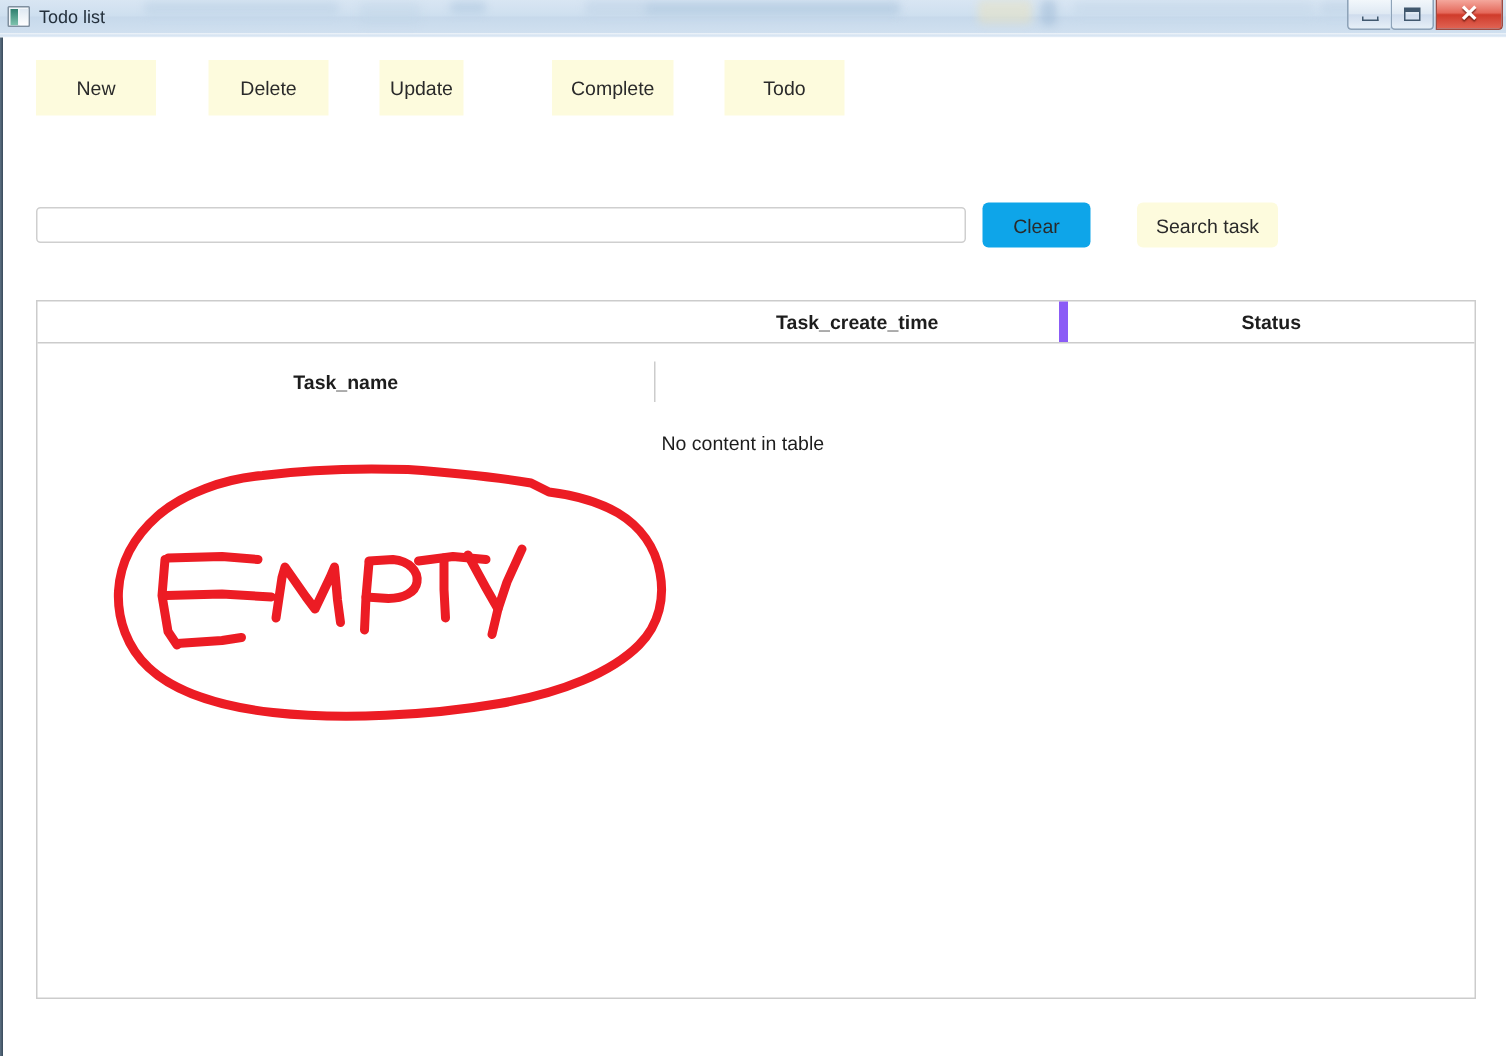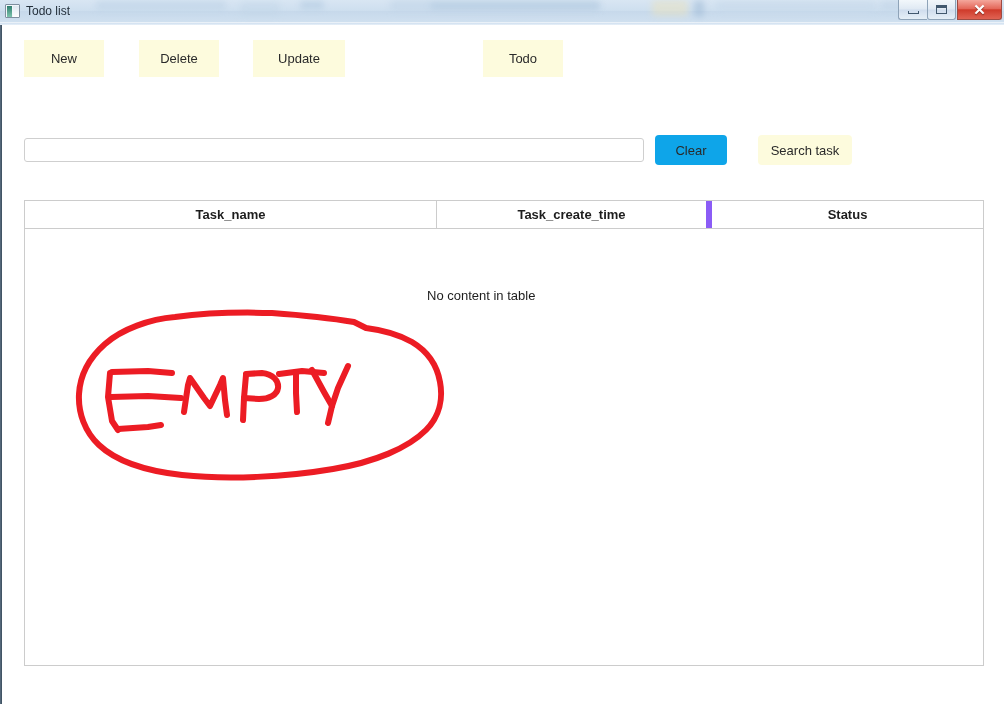--- a/index.html
+++ b/index.html
@@ -199,21 +199,21 @@
     font-family: "Liberation Sans", sans-serif;
     font-size: 13px;
     cursor: pointer;
     padding: 0;
     display: flex;
     align-items: center;
     justify-content: center;
   }
   #btn-new      { left: 0px;   width: 80px; }
   #btn-delete   { left: 115px; width: 80px; text-align: center; }
-  #btn-update   { left: 229px; width: 92px; }
+  #btn-update   { left: 229px; width: 56px; }
   #btn-complete { left: 344px; width: 81px; }
   #btn-exit     { left: 459px; width: 80px; }
 
   
   #search-row {
     position: absolute;
     left: 19px; top: 90px;
     width: 820px; height: 38px;
   }
   #search-input {
@@ -285,36 +285,36 @@
     height: 27px;
     display: flex;
     align-items: center;
     justify-content: center;
     font-family: "Liberation Sans", sans-serif;
     font-size: 13px;
     font-weight: bold;
     color: #1d1d1d;
     box-sizing: border-box;
   }
-  #header-task-name      { width: 412px; border-right: 1px solid #cccccc; }
+  #header-task-name      { width: 412px; border-right: 1px solid #cccccc; margin-top: 40px; }
   #header-task-create-time { width: 275px; border-right: 6px solid #8b5cf6; }
   #header-status         { width: 271px; }
 
   #table-body {
     position: absolute;
     left: 0; top: 28px;
     width: 958px;
     height: 436px;
     overflow: hidden;
   }
 
   
   #empty-state-message {
     position: absolute;
-    left: 422px; top: 263px;
+    left: 436px; top: 263px;
     font-family: "Liberation Sans", sans-serif;
     font-size: 13px;
     color: #1d1d1d;
     white-space: nowrap;
   }
 
   
   #annotation-layer {
     position: absolute;
     left: 0; top: 0;
@@ -366,20 +366,21 @@
 
   <div id="window-border-left"></div>
   <div id="window-border-right"></div>
 
   <div id="client-area">
 
     <div id="action-toolbar">
       <button class="action-button" id="btn-new">New</button>
       <button class="action-button" id="btn-delete">Delete</button>
       <button class="action-button" id="btn-update">Update</button>
+      <button class="action-button" id="btn-complete">Complete</button>
       <button class="action-button" id="btn-exit">Todo</button>
     </div>
 
     <div id="search-row">
       <input id="search-input" type="text" placeholder="" style="">
       <button id="clear-button">Clear</button>
       <button id="search-task-button">Search task</button>
     </div>
 
     <div id="task-table">

